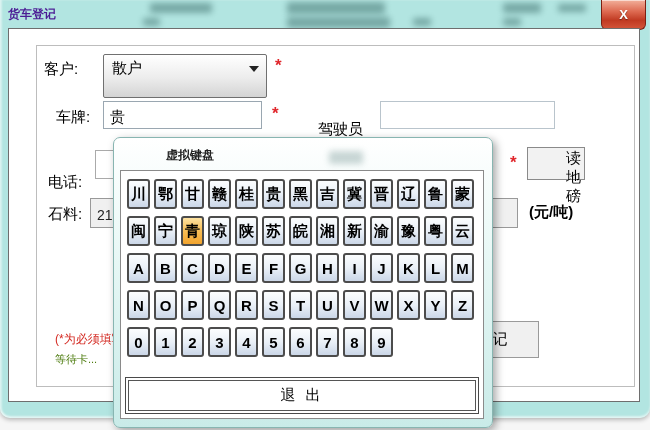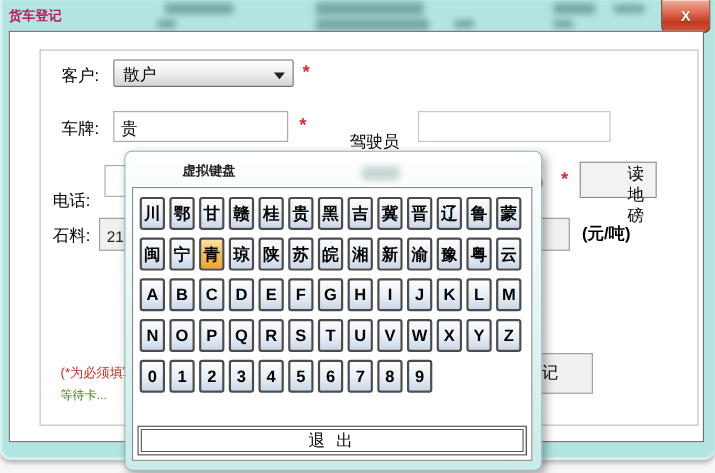--- a/index.html
+++ b/index.html
@@ -9,56 +9,56 @@
     font-family:"Liberation Sans","DejaVu Sans",sans-serif;
   }
   button{font-family:"Liberation Sans","DejaVu Sans",sans-serif;cursor:default;}
 
   
   .win{
     position:absolute;left:0;top:0;width:650px;height:418px;
     background:#b2e5e1;border-radius:0 0 10px 10px;
     box-shadow:0 2px 4px rgba(0,0,0,.25), inset 0 -2px 2px rgba(255,255,255,.55), inset 2px 0 2px rgba(255,255,255,.45);
   }
-  .title-text{position:absolute;left:8px;top:6px;font-size:12px;font-weight:bold;color:#be185d;}
+  .title-text{position:absolute;left:8px;top:6px;font-size:12px;font-weight:bold;color:#4c1d95;}
   .smudge{position:absolute;background:#2e5f5c;opacity:.45;filter:blur(3px);border-radius:2px;}
   .close-btn{
     position:absolute;left:601px;top:0;width:43px;height:29px;
     background:linear-gradient(180deg,#f2b09b 0%,#dd6950 40%,#c03a22 70%,#d4553a 100%);
     border:1px solid #7c2012;border-top:none;border-radius:0 0 6px 6px;
     color:#fff;font-weight:bold;font-size:13px;
     display:flex;align-items:center;justify-content:center;
     text-shadow:0 1px 1px rgba(0,0,0,.45);
     box-shadow:inset 0 1px 0 rgba(255,255,255,.55);
   }
   .panel{position:absolute;left:8px;top:28px;width:632px;height:374px;background:#fff;border:1px solid #6e6e6e;box-sizing:border-box;}
   .groupbox{position:absolute;left:36px;top:45px;width:597px;height:340px;border:1px solid #bdbdbd;}
 
   
   .lbl{position:absolute;font-size:15px;color:#000;}
   .req{position:absolute;color:#e0262b;font-size:17px;font-weight:bold;}
   .tin{position:absolute;background:#fff;border:1px solid #9aa7b1;font-size:15px;padding:4px 6px 0 6px;box-sizing:border-box;}
-  #lbl-customer{left:56px;top:60px;}
+  #lbl-customer{left:44px;top:60px;}
   .dropdown{
-    position:absolute;left:103px;top:54px;width:164px;height:25px;box-sizing:border-box;
+    position:absolute;left:103px;top:54px;width:164px;height:44px;box-sizing:border-box;
     background:linear-gradient(180deg,#ffffff 0%,#ececec 55%,#d4d4d4 100%);
     border:1px solid #707070;border-radius:2px;font-size:15px;padding:4px 20px 0 8px;
   }
   .dd-arrow{position:absolute;right:7px;top:11px;width:0;height:0;border-left:5px solid transparent;border-right:5px solid transparent;border-top:6px solid #222;}
   #req-customer{left:275px;top:56px;}
   #lbl-plate{left:56px;top:108px;}
   #in-plate{left:103px;top:101px;width:159px;height:28px;}
   #req-plate{left:272px;top:104px;}
   #lbl-driver{left:318px;top:120px;}
   #in-driver{left:380px;top:101px;width:175px;height:28px;border-color:#b9c4cc;}
   #lbl-phone{left:48px;top:157px;margin-top:16px;}
   #in-phone{left:95px;top:150px;width:300px;height:29px;border-color:#aaa;}
   #lbl-weight-unit{left:469px;top:156px;}
   #req-weight{left:510px;top:153px;}
-  #btn-scale{position:absolute;left:527px;top:147px;width:70px;height:33px;background:#f2f2f2;border:1px solid #8a8a8a;font-size:15px;color:#000;padding-left:38px;}
+  #btn-scale{position:absolute;left:527px;top:147px;width:58px;height:33px;background:#f2f2f2;border:1px solid #8a8a8a;font-size:15px;color:#000;padding-left:38px;}
   #lbl-stone{left:48px;top:205px;}
   #in-stone{left:90px;top:198px;width:428px;height:30px;background:#f0f0f0;border-color:#999;color:#222;font-size:14px;}
   #lbl-price-unit{left:529px;top:203px;font-weight:bold;}
   #note{position:absolute;left:55px;top:331px;color:#d42a22;font-size:12px;}
   #status{position:absolute;left:55px;top:352px;font-size:11px;color:#4d7c0f;}
   #btn-register{position:absolute;left:440px;top:321px;width:99px;height:37px;background:#f0f0f0;border:1px solid #9a9a9a;font-size:15px;letter-spacing:2px;color:#000;}
 
   
   .kbd{
     position:absolute;left:113px;top:137px;width:378px;height:289px;z-index:10;
@@ -73,21 +73,21 @@
   .krow{display:flex;gap:4px;margin-bottom:7px;}
   .key{
     width:23px;height:30px;padding:0;box-sizing:border-box;
     display:flex;align-items:center;justify-content:center;
     font-size:15px;font-weight:bold;color:#000;
     background:linear-gradient(180deg,#fbfdfe 0%,#eaf0f7 50%,#cbd7e8 100%);
     border:2px solid #4c4c4c;border-radius:3px;
   }
   .key.hl{background:linear-gradient(180deg,#fee3a2 0%,#f8c05a 45%,#f2a42e 100%);}
   .exit-btn{
-    position:absolute;left:4px;right:4px;bottom:4px;height:27px;
+    position:absolute;left:4px;right:4px;bottom:4px;height:37px;
     background:#fff;border:1px solid #4a4a4a;font-size:15px;letter-spacing:3px;color:#000;
     box-shadow:inset 0 0 0 2px #fff, inset 0 0 0 3px #555;
   }
 </style>
 </head>
 <body>
 
 <div class="win">
 
   <div>

